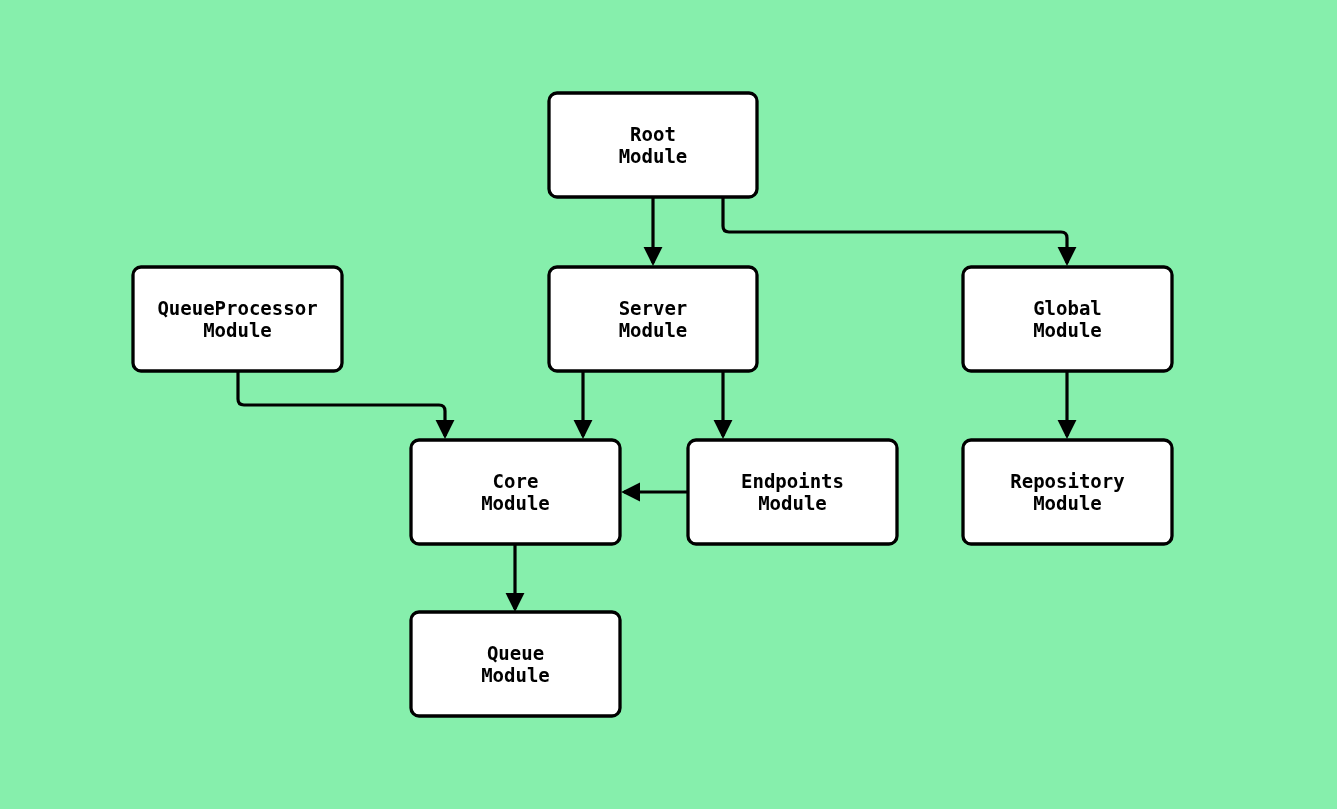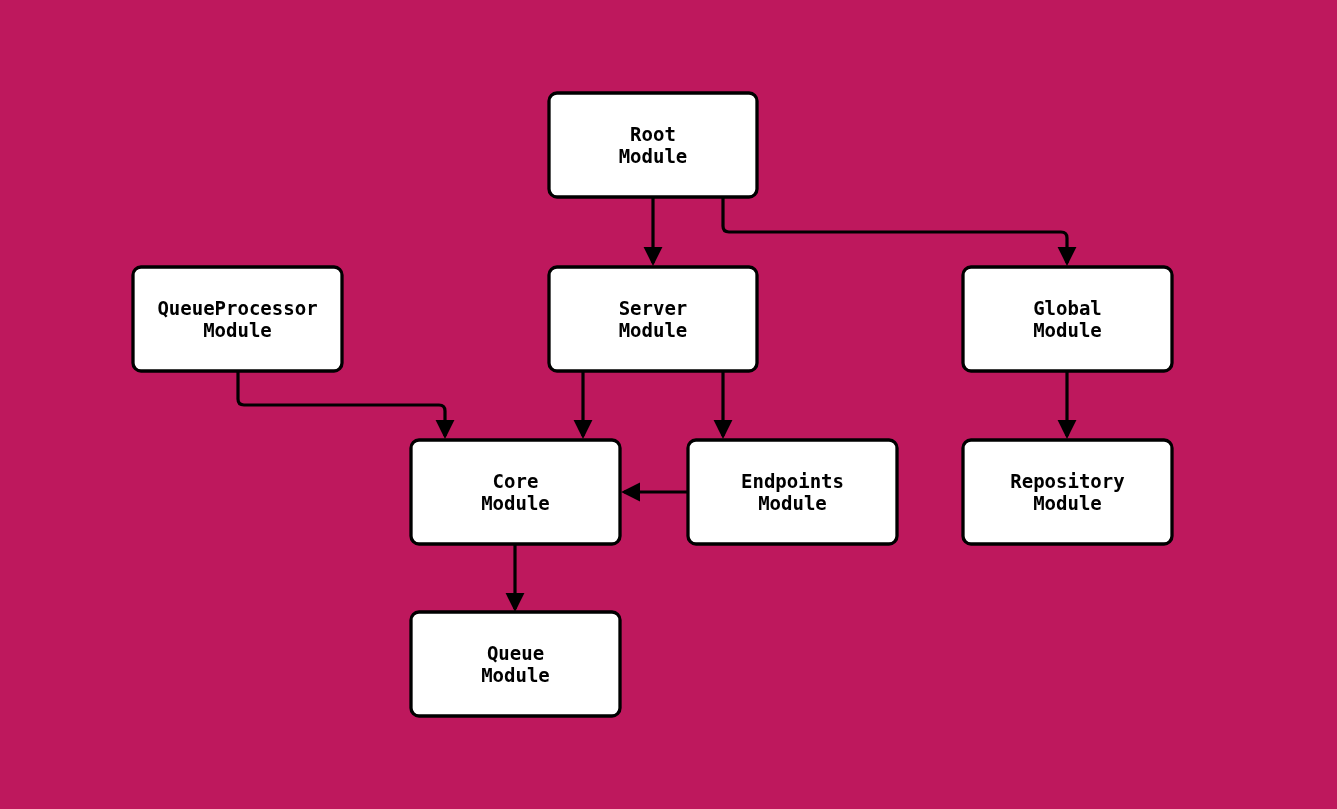--- a/index.html
+++ b/index.html
@@ -4,21 +4,21 @@
 <style>
   html, body {
     margin: 0;
     padding: 0;
     background: #ffffff;
   }
   .canvas {
     position: relative;
     width: 1337px;
     height: 809px;
-    background: #be185d;
+    background: #86efac;
     overflow: hidden;
   }
   svg {
     display: block;
   }
   .node-box {
     fill: #ffffff;
     stroke: #000000;
     stroke-width: 3.3px;
   }

